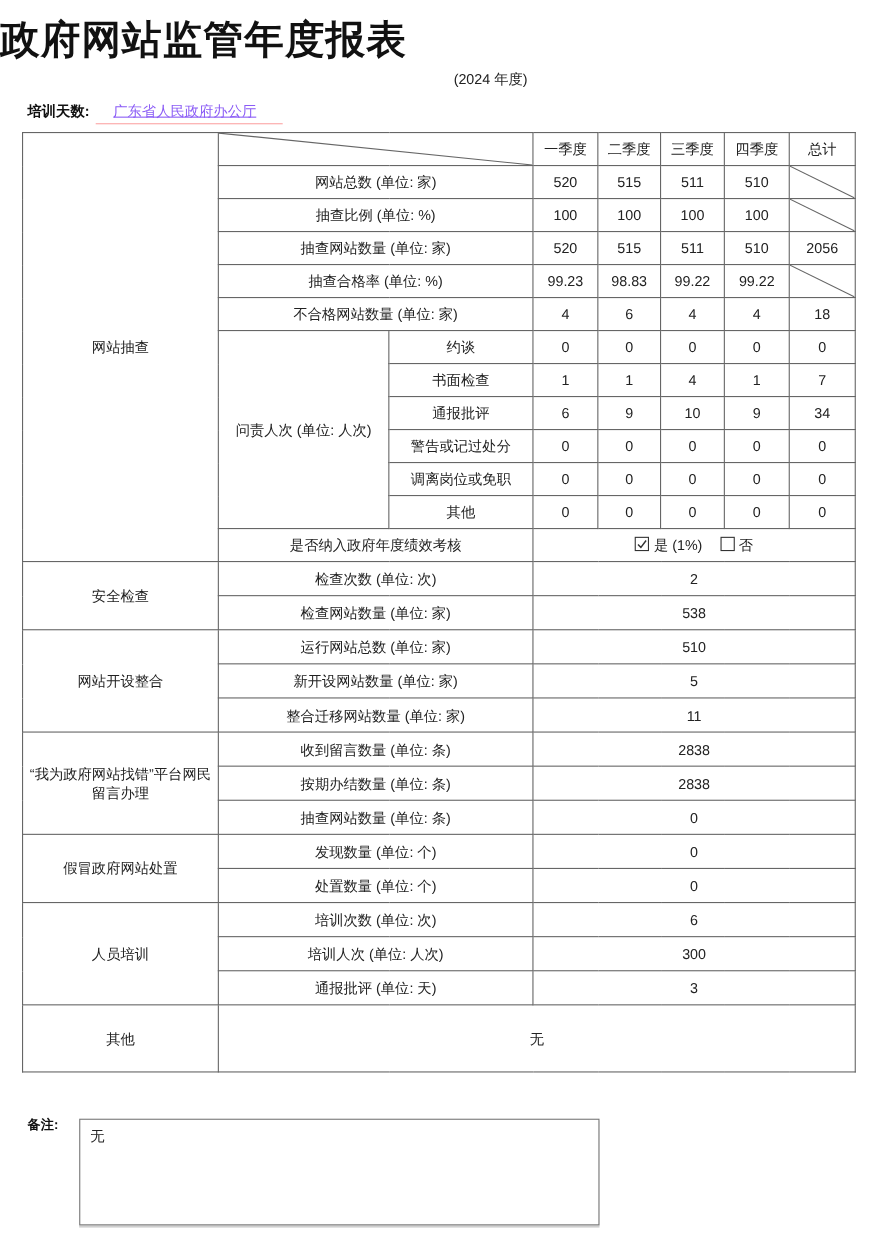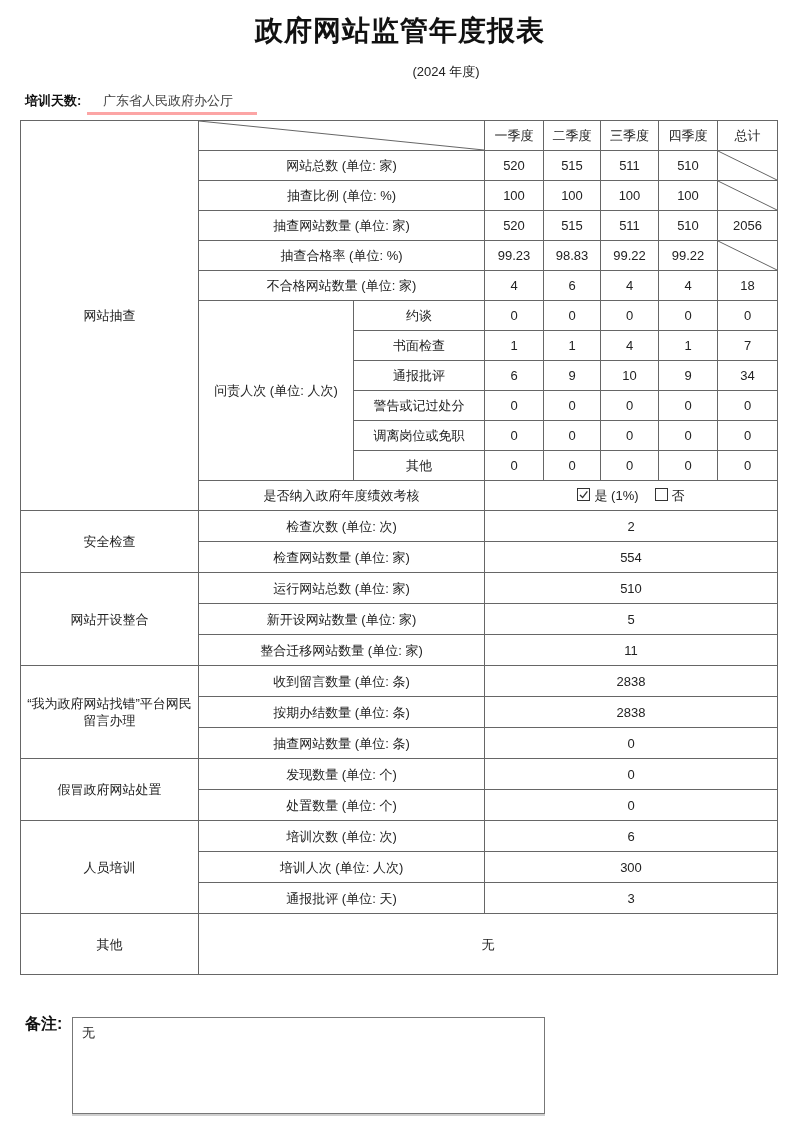--- a/index.html
+++ b/index.html
@@ -2,32 +2,32 @@
 <html><head>
 <meta charset="utf-8">
 <style>
   html,body{margin:0;padding:0;}
   body{
     width:800px;height:1126px;background:#ffffff;position:relative;
     font-family:"Liberation Sans","DejaVu Sans",sans-serif;color:#222;
     -webkit-font-smoothing:antialiased;
   }
   .doc-title{
-    position:absolute;top:12px;left:0;width:100%;text-align:center;
-    font-size:28px;font-weight:bold;letter-spacing:1px;color:#111;
+    position:absolute;top:12px;left:0;width:100%;
+    font-size:36px;font-weight:bold;letter-spacing:1px;color:#111;
   }
   .doc-subtitle{
     position:absolute;top:63px;left:0;width:100%;text-align:center;
     font-size:13px;color:#222;margin-left:46px;
   }
   .org-line{position:absolute;top:92px;left:25px;font-size:13px;line-height:18px;}
   .org-label{font-weight:bold;color:#111;}
   .org-value{
-    display:inline-block;border-bottom:3px solid #fca5a5;
-    padding:0 24px 2px 16px;margin-left:2px;color:#404040;
+    display:inline-block;border-bottom:1px solid #fca5a5;
+    padding:0 24px 2px 16px;margin-left:2px;color:#8b5cf6;text-decoration:underline;
   }
   table.report{
     position:absolute;left:20px;top:120px;border-collapse:collapse;
     table-layout:fixed;width:757px;font-size:13px;color:#222;
   }
   table.report td{
     border:1px solid #666;text-align:center;vertical-align:middle;
     padding:0;overflow:hidden;line-height:17px;
   }
   tr.rh{height:30px;}
@@ -40,21 +40,21 @@
   td.free{
     text-align:left;vertical-align:top;padding:4px 8px;
   }
   .cb{
     display:inline-block;width:11px;height:11px;border:1px solid #333;
     position:relative;vertical-align:-1px;margin-right:4px;background:#fff;
   }
   .cb svg{position:absolute;left:0;top:0;width:100%;height:100%;}
   .cb-gap{display:inline-block;width:16px;}
   .remark-label{
-    position:absolute;left:25px;top:1014px;font-size:16px;font-weight:bold;color:#111;
+    position:absolute;left:25px;top:1014px;font-size:12px;font-weight:bold;color:#111;
   }
   .remark-box{
     position:absolute;left:72px;top:1017px;width:453px;height:83px;
     border:1px solid #777;background:#fff;box-shadow:0 2px 0 #cfcfcf;
     padding:6px 9px;font-size:13px;text-align:left;color:#222;
   }
 </style>
 </head>
 <body>
 
@@ -207,21 +207,21 @@
     </td>
   </tr>
 
   <tr class="rh2">
     <td class="group" rowspan="2">安全检查</td>
     <td colspan="2">检查次数 (单位: 次)</td>
     <td colspan="5" class="wide">2</td>
   </tr>
   <tr class="rh2">
     <td colspan="2">检查网站数量 (单位: 家)</td>
-    <td colspan="5" class="wide">554</td>
+    <td colspan="5" class="wide">538</td>
   </tr>
 
   <tr class="rh2">
     <td class="group" rowspan="3">网站开设整合</td>
     <td colspan="2">运行网站总数 (单位: 家)</td>
     <td colspan="5" class="wide">510</td>
   </tr>
   <tr class="rh2">
     <td colspan="2">新开设网站数量 (单位: 家)</td>
     <td colspan="5" class="wide">5</td>

